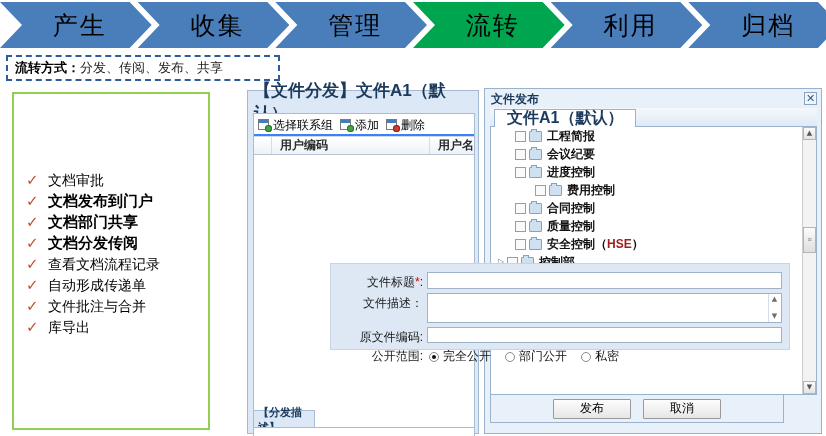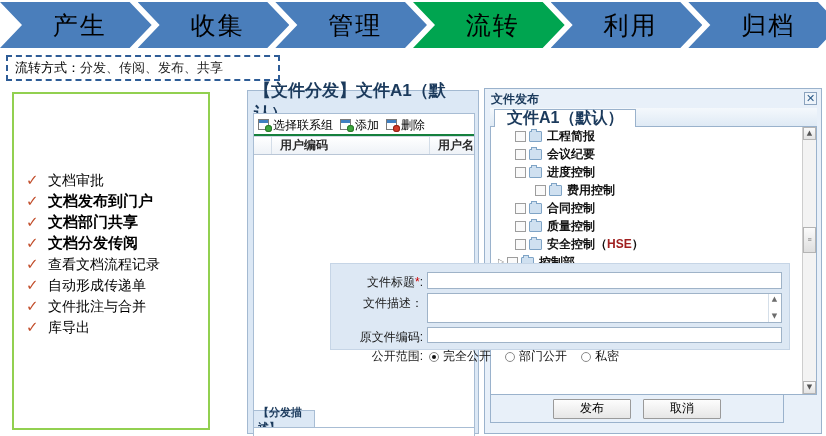--- a/index.html
+++ b/index.html
@@ -22,21 +22,21 @@
     clip-path:polygon(0 0, calc(100% - 22px) 0, 100% 50%, calc(100% - 22px) 100%, 0 100%, 22px 50%);
   }
   .chev-label{transform:translateX(4px);}
   
   #note{
     position:absolute;left:6px;top:55px;width:274px;height:26px;
     border:2px dashed #2E5C96;box-sizing:border-box;
     display:flex;align-items:center;padding-left:7px;
     font-size:13px;color:#000;background:#fff;
   }
-  #note b{font-weight:normal;}
+  #note b{font-weight:bold;}
   #note .note-val{color:#222;}
   
   #features{
     position:absolute;left:12px;top:92px;width:198px;height:338px;
     border:2px solid #92D050;background:#fff;box-sizing:border-box;
   }
   #feature-list{position:absolute;left:12px;top:76px;width:178px;}
   .feat{display:flex;align-items:center;height:21px;white-space:nowrap;}
   .feat .tick{
     color:#C24E2B;font-size:15px;width:22px;flex:none;
@@ -48,21 +48,21 @@
   .win{position:absolute;box-sizing:border-box;background:#EAF1FA;border:1px solid #9FB6CD;}
   
   #dist{left:247px;top:90px;width:232px;height:344px;background:#DCE8F5;border:1px solid #A3B9D1;}
   #dist-title{
     position:absolute;left:0;top:0;width:100%;height:22px;
     display:flex;align-items:center;padding-left:6px;box-sizing:border-box;
     font-size:17px;font-weight:bold;color:#1b3a5c;
   }
   #dist-body{
     position:absolute;left:5px;top:22px;width:222px;height:317px;
-    background:#15803d;border:1px solid #A8BDD4;box-sizing:border-box;
+    background:#3b82f6;border:1px solid #A8BDD4;box-sizing:border-box;
   }
   #dist-toolbar{
     height:20px;display:flex;align-items:center;gap:7px;padding:2px 4px 0 4px;
     background:#fff;box-sizing:border-box;
   }
   .tbbtn{display:flex;align-items:center;gap:2px;font-size:12px;color:#000;white-space:nowrap;cursor:default;}
   .mini-ico{position:relative;width:13px;height:12px;flex:none;}
   .mini-ico .sheet{
     position:absolute;left:0;top:0;width:11px;height:11px;
     background:#fdfdfd;border:1px solid #7a7a7a;box-sizing:border-box;

